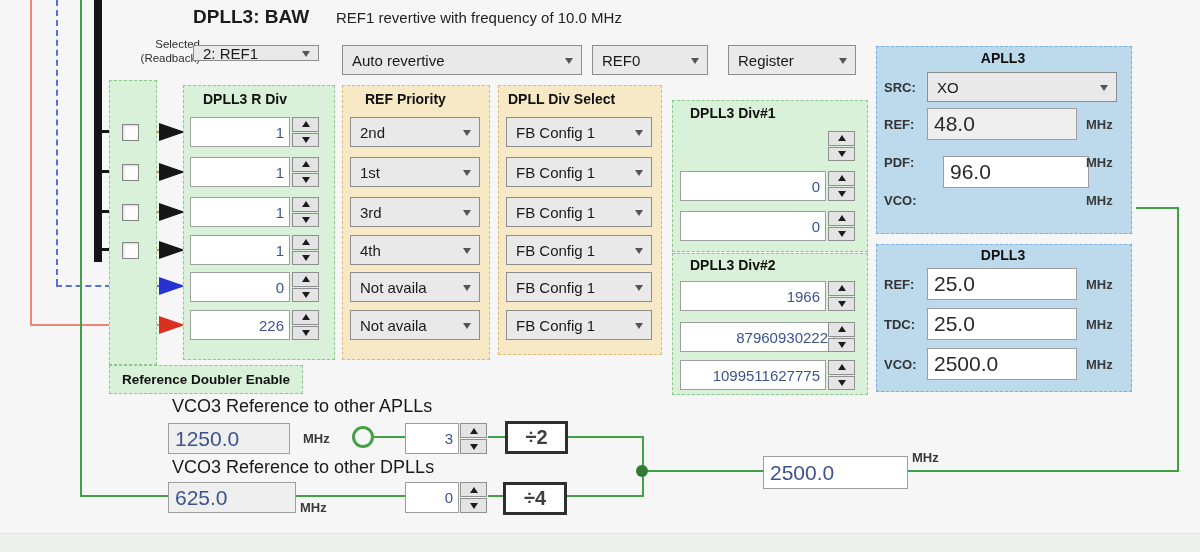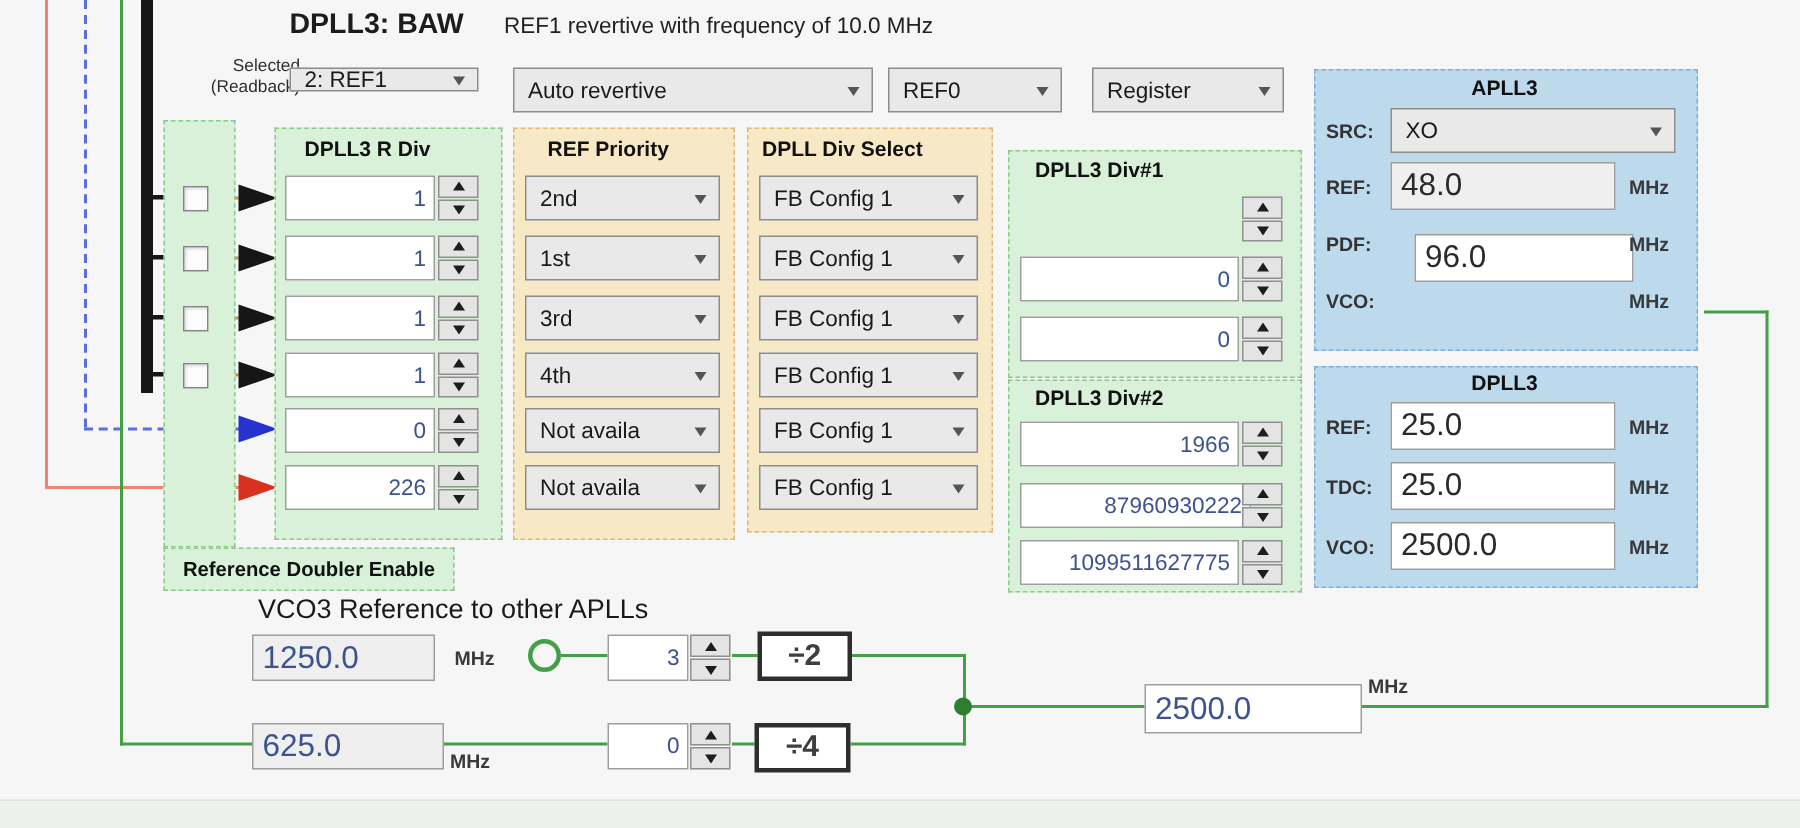--- a/index.html
+++ b/index.html
@@ -327,20 +327,21 @@
   <div class="spin" style="left:460px;top:423px;height:31px;">
       <div class="sb">
         <span class="tu"></span>
       </div>
       <div class="sb">
         <span class="td"></span>
       </div>
     </div>
   <div class="divbox" style="left:505px;top:421px;width:63px;height:33px;">÷2</div>
 
+  <div class="bigtxt" style="left:172px;top:457px;">VCO3 Reference to other DPLLs</div>
   <div class="fld ro blue" style="left:168px;top:482px;width:128px;height:31px;">625.0</div>
   <div class="mhz" style="left:300px;top:500px;">MHz</div>
   <div class="numin" style="left:405px;top:482px;width:54px;height:31px;">0</div>
   <div class="spin" style="left:460px;top:482px;height:31px;">
       <div class="sb">
         <span class="tu"></span>
       </div>
       <div class="sb">
         <span class="td"></span>
       </div>

